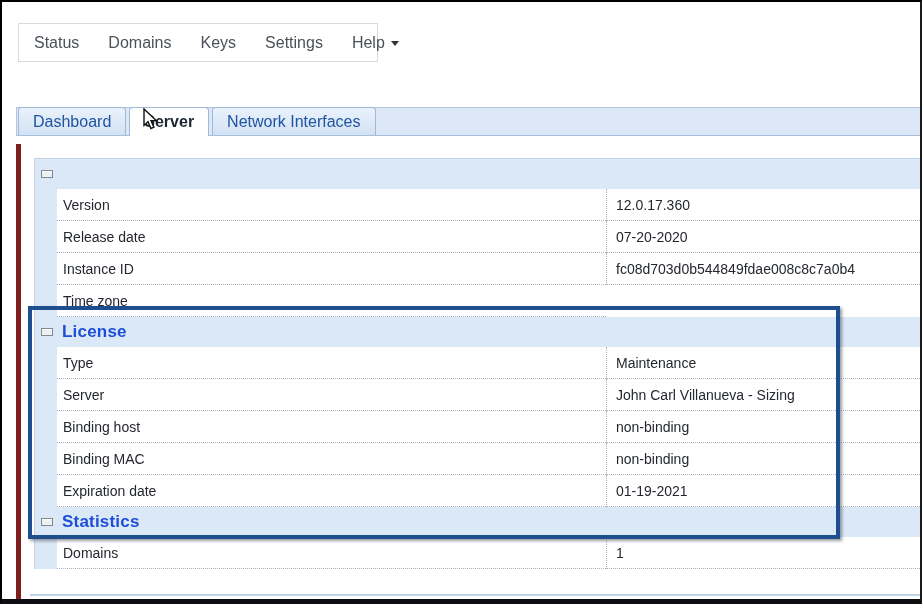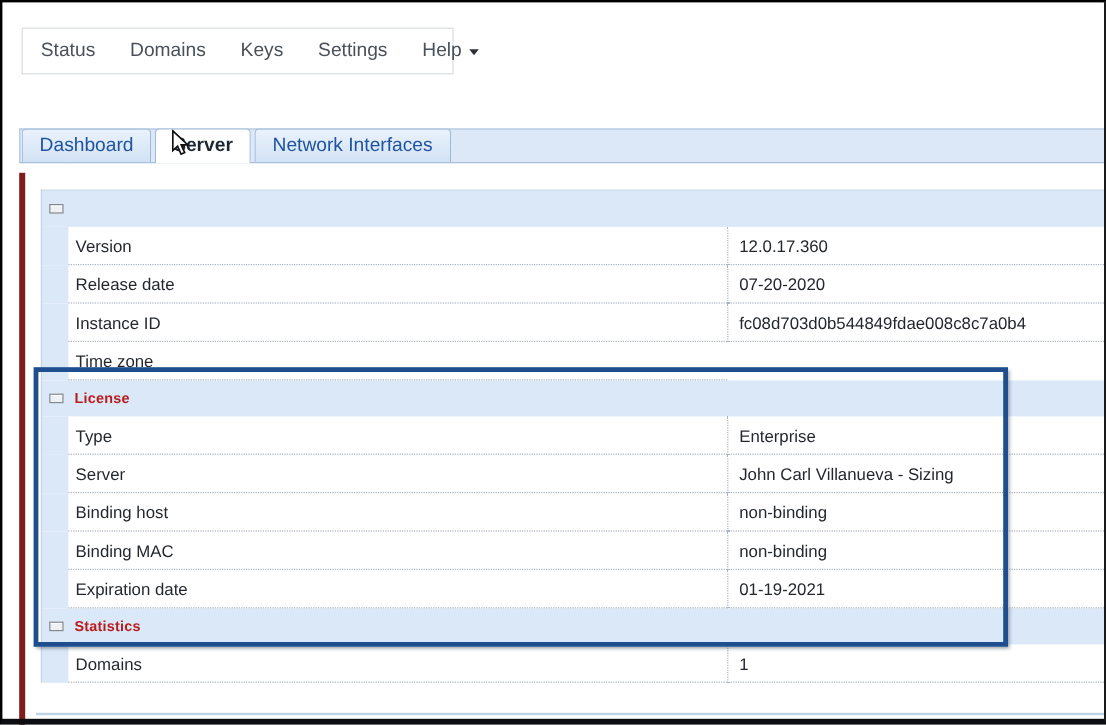--- a/index.html
+++ b/index.html
@@ -70,21 +70,21 @@
     height: 30px; background: #dbe8f8;
     display: flex; align-items: center; padding-left: 6px;
     cursor: pointer;
   }
   .collapse-icon {
     width: 12px; height: 8px; flex: 0 0 12px;
     border: 1px solid #82898f; background: #eef1f4;
     box-shadow: inset 0 1px 0 #fff;
   }
   .sec-title {
-    margin-left: 9px; font-weight: bold; font-size: 12px; color: #b91c1c;
+    margin-left: 9px; font-weight: bold; font-size: 17px; color: #1d4ed8;
     letter-spacing: .2px;
     text-align: right;
   }
   .prow { display: flex; height: 32px; cursor: default; }
   .gutter { flex: 0 0 22px; background: #dbe8f8; }
   .pcell { display: flex; align-items: center; border-bottom: 1px dotted #aab3be; }
   .plabel { flex: 0 0 549px; padding-left: 6px; }
   .pvalue { flex: 1 1 auto; border-left: 1px dotted #aab3be; padding-left: 9px; overflow: hidden; white-space: nowrap; }
 
   .bottom-line {
@@ -158,21 +158,21 @@
         <div class="gutter"></div>
         <div class="pcell plabel">Time zone</div>
       </div>
       <div class="sec-header">
         <div class="collapse-icon"></div>
         <span class="sec-title">License</span>
       </div>
       <div class="prow">
         <div class="gutter"></div>
         <div class="pcell plabel">Type</div>
-        <div class="pcell pvalue">Enterprise</div>
+        <div class="pcell pvalue">Maintenance</div>
       </div>
       <div class="prow">
         <div class="gutter"></div>
         <div class="pcell plabel">Server</div>
         <div class="pcell pvalue">John Carl Villanueva - Sizing</div>
       </div>
       <div class="prow">
         <div class="gutter"></div>
         <div class="pcell plabel">Binding host</div>
         <div class="pcell pvalue">non-binding</div>

